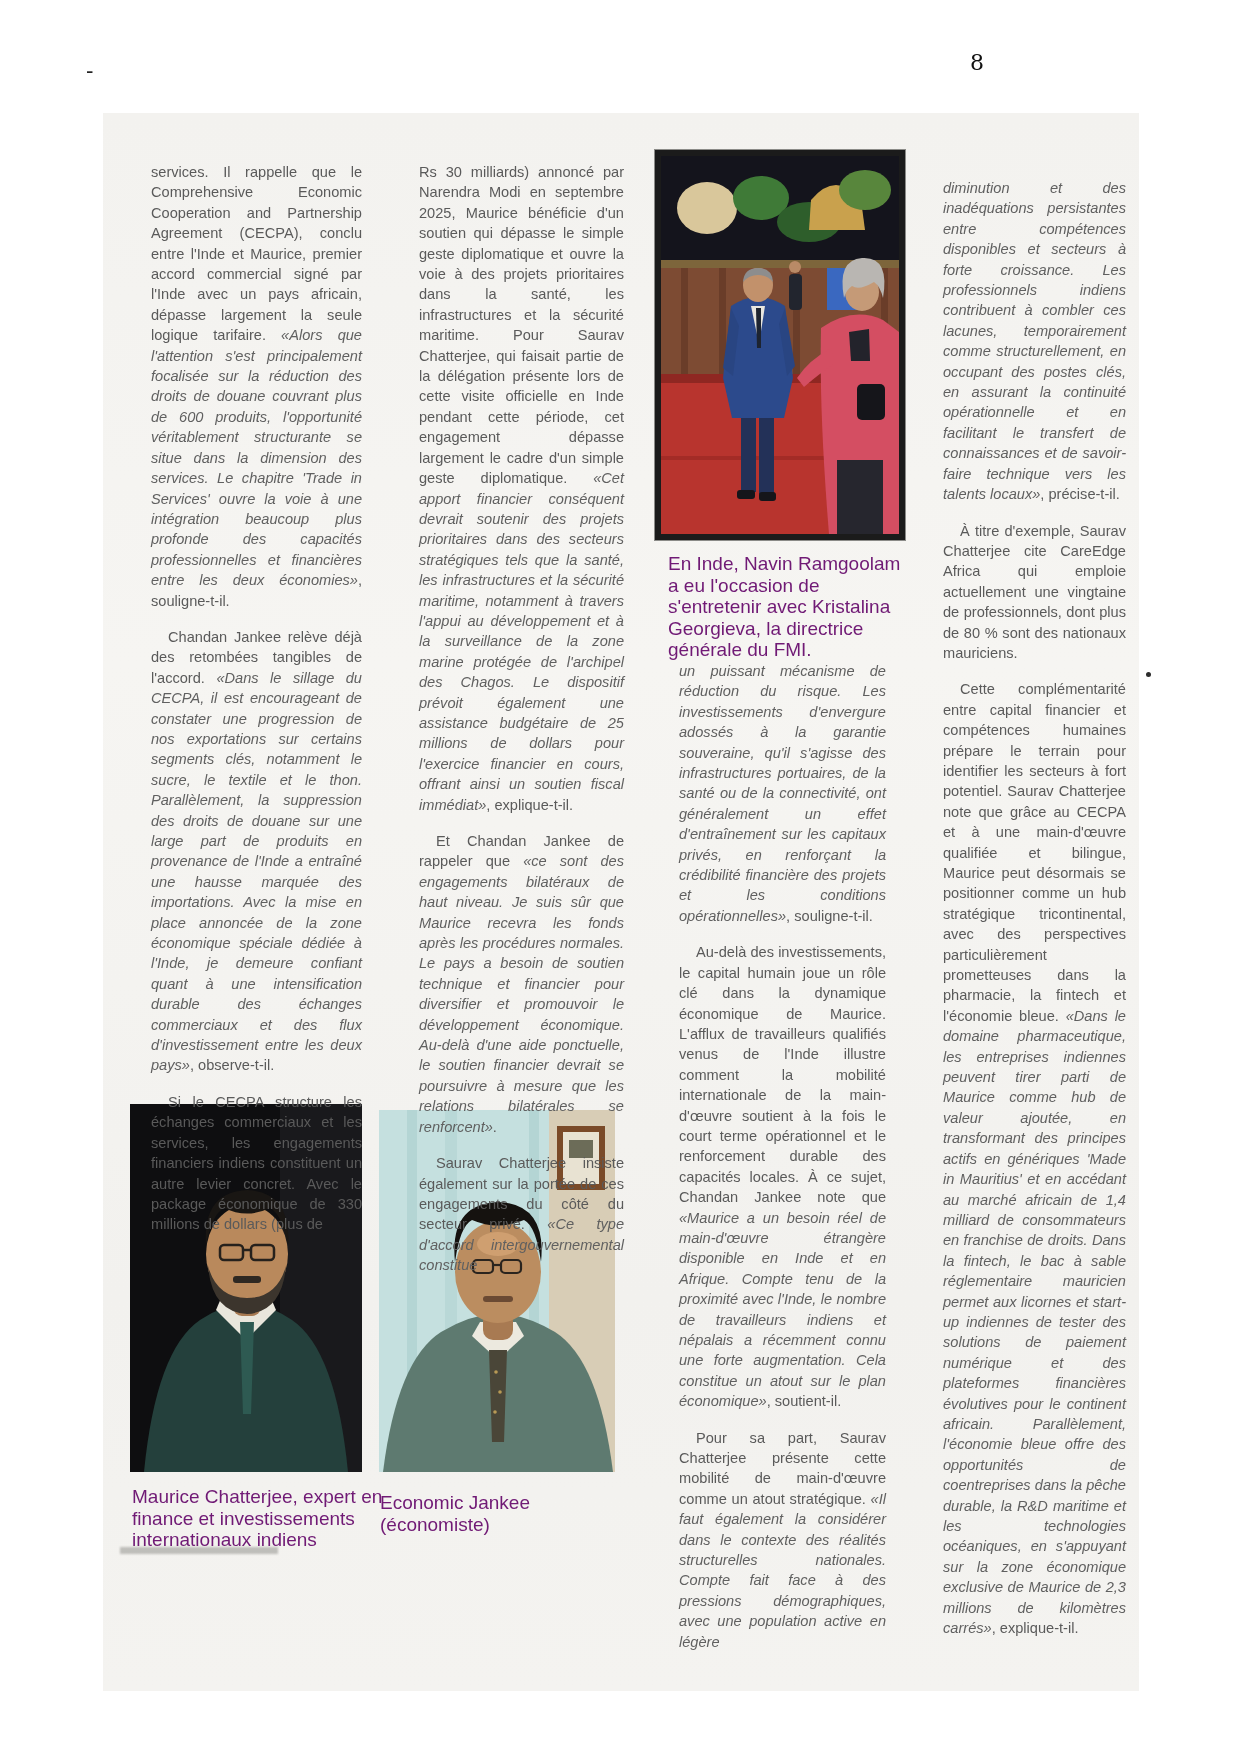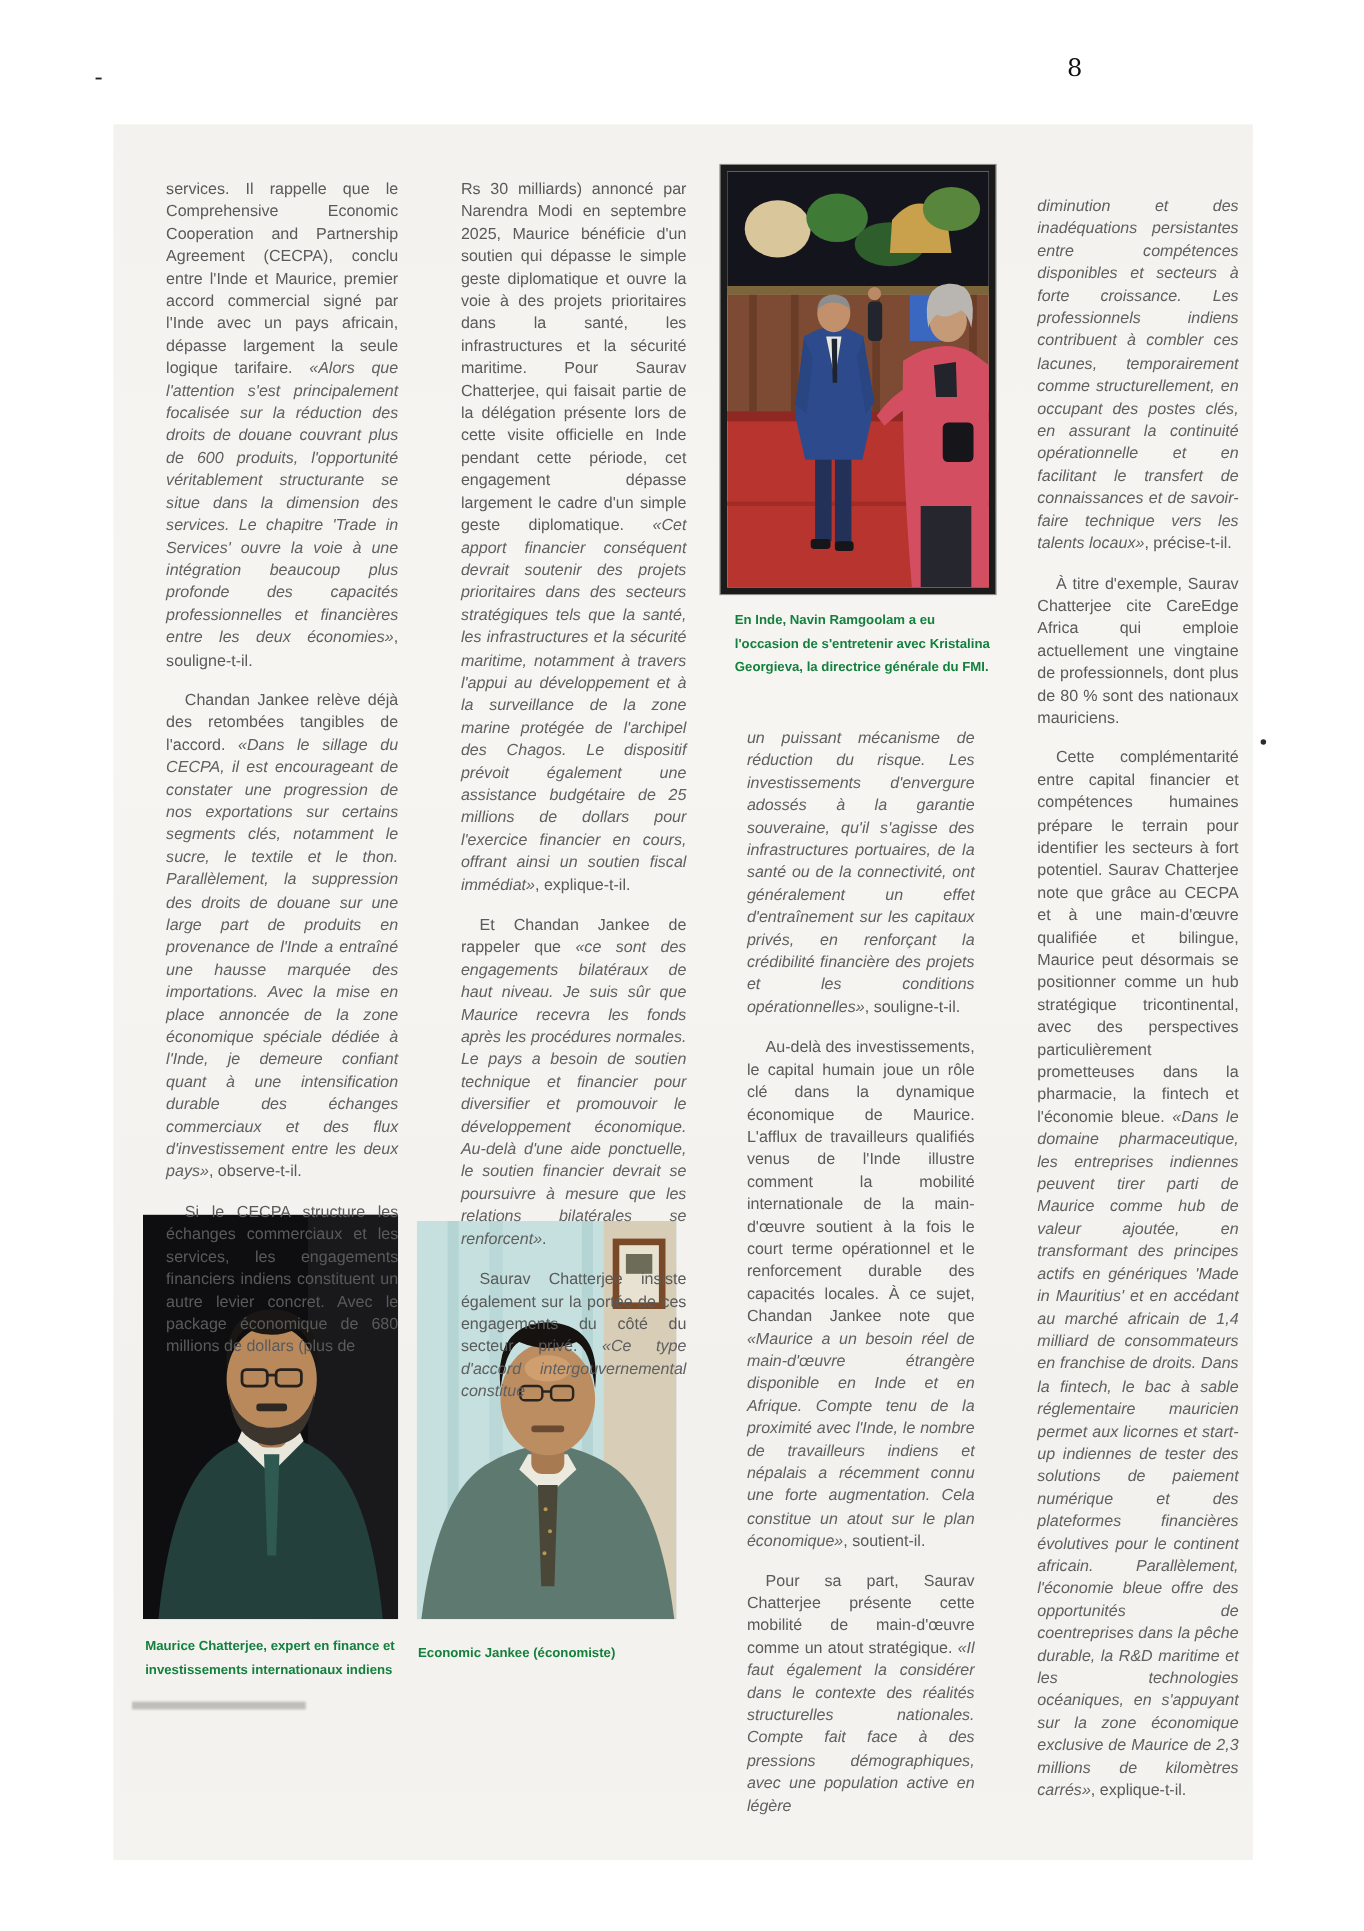--- a/index.html
+++ b/index.html
@@ -16,21 +16,21 @@
     background:linear-gradient(180deg,#f3f2ef 0%,#f6f5f2 35%,#f2f1ee 75%,#f4f3f0 100%);}
   .col{position:absolute;color:#5a5a5a;font-size:14.6px;line-height:20.4px;
     text-align:justify;hyphens:auto;-webkit-hyphens:auto;}
   .col p{margin:16px;}
   .col p.ind{text-indent:17px;}
   .it{font-style:italic;color:#606060;}
   #col1{left:135px;top:146px;width:243px;}
   #col2{left:403px;top:146px;width:237px;}
   #col3{left:663px;top:645px;width:239px;}
   #col4{left:927px;top:162px;width:215px;}
-  .photocap{position:absolute;font-weight:bold;color:#15803d;font-size:12px;line-height:21.5px;}
+  .photocap{position:absolute;font-weight:normal;color:#701a75;font-size:19px;line-height:21.5px;}
   #cap-main{left:668px;top:553px;width:234px;}
   #cap-a{left:132px;top:1486px;width:254px;}
   #cap-b{left:380px;top:1492px;width:250px;}
   .photo{position:absolute;overflow:hidden;background:#ddd;}
   #photo-main{left:655px;top:150px;width:238px;height:378px;border:6px solid #1b1b1b;
     box-shadow:0 0 0 1px #8b8b88;}
   #photo-a{left:130px;top:1104px;width:232px;height:368px;}
   #photo-b{left:379px;top:1110px;width:236px;height:362px;}
   .photo svg{display:block;width:100%;height:100%;}
   .artifact-dot{position:absolute;left:1146px;top:672px;width:5px;height:5px;border-radius:50%;
@@ -134,21 +134,21 @@
       <rect x="122" y="150" width="20" height="13" rx="4" fill="none" stroke="#2a241e" stroke-width="2.2"></rect>
       <line x1="114" y1="155" x2="122" y2="155" stroke="#2a241e" stroke-width="2.2"></line>
       <rect x="104" y="186" width="30" height="6" rx="3" fill="#6b4a33"></rect>
     </svg>
   </div>
   <div class="photocap" id="cap-b">Economic Jankee (économiste)</div>
 
   <div class="col" id="col1">
       <p><span>services. Il rappelle que le Comprehensive Economic Cooperation and Partnership Agreement (CECPA), conclu entre l'Inde et Maurice, premier accord commercial signé par l'Inde avec un pays africain, dépasse largement la seule logique tarifaire. </span><span class="it">«Alors que l'attention s'est principalement focalisée sur la réduction des droits de douane couvrant plus de 600 produits, l'opportunité véritablement structurante se situe dans la dimension des services. Le chapitre 'Trade in Services' ouvre la voie à une intégration beaucoup plus profonde des capacités professionnelles et financières entre les deux économies»</span><span>, souligne-t-il.</span></p>
       <p class="ind"><span>Chandan Jankee relève déjà des retombées tangibles de l'accord. </span><span class="it">«Dans le sillage du CECPA, il est encourageant de constater une progression de nos exportations sur certains segments clés, notamment le sucre, le textile et le thon. Parallèlement, la suppression des droits de douane sur une large part de produits en provenance de l'Inde a entraîné une hausse marquée des importations. Avec la mise en place annoncée de la zone économique spéciale dédiée à l'Inde, je demeure confiant quant à une intensification durable des échanges commerciaux et des flux d'investissement entre les deux pays»</span><span>, observe-t-il.</span></p>
-      <p class="ind"><span>Si le CECPA structure les échanges commerciaux et les services, les engagements financiers indiens constituent un autre levier concret. Avec le package économique de 680 millions de dollars (plus de</span></p>
+      <p class="ind"><span>Si le CECPA structure les échanges commerciaux et les services, les engagements financiers indiens constituent un autre levier concret. Avec le package économique de 330 millions de dollars (plus de</span></p>
     </div>
   <div class="col" id="col2">
       <p><span>Rs 30 milliards) annoncé par Narendra Modi en septembre 2025, Maurice bénéficie d'un soutien qui dépasse le simple geste diplomatique et ouvre la voie à des projets prioritaires dans la santé, les infrastructures et la sécurité maritime. Pour Saurav Chatterjee, qui faisait partie de la délégation présente lors de cette visite officielle en Inde pendant cette période, cet engagement dépasse largement le cadre d'un simple geste diplomatique. </span><span class="it">«Cet apport financier conséquent devrait soutenir des projets prioritaires dans des secteurs stratégiques tels que la santé, les infrastructures et la sécurité maritime, notamment à travers l'appui au développement et à la surveillance de la zone marine protégée de l'archipel des Chagos. Le dispositif prévoit également une assistance budgétaire de 25 millions de dollars pour l'exercice financier en cours, offrant ainsi un soutien fiscal immédiat»</span><span>, explique-t-il.</span></p>
       <p class="ind"><span>Et Chandan Jankee de rappeler que </span><span class="it">«ce sont des engagements bilatéraux de haut niveau. Je suis sûr que Maurice recevra les fonds après les procédures normales. Le pays a besoin de soutien technique et financier pour diversifier et promouvoir le développement économique. Au-delà d'une aide ponctuelle, le soutien financier devrait se poursuivre à mesure que les relations bilatérales se renforcent»</span><span>.</span></p>
       <p class="ind"><span>Saurav Chatterjee insiste également sur la portée de ces engagements du côté du secteur privé. </span><span class="it">«Ce type d'accord intergouvernemental constitue</span></p>
     </div>
   <div class="col" id="col3">
       <p><span class="it">un puissant mécanisme de réduction du risque. Les investissements d'envergure adossés à la garantie souveraine, qu'il s'agisse des infrastructures portuaires, de la santé ou de la connectivité, ont généralement un effet d'entraînement sur les capitaux privés, en renforçant la crédibilité financière des projets et les conditions opérationnelles»</span><span>, souligne-t-il.</span></p>
       <p class="ind"><span>Au-delà des investissements, le capital humain joue un rôle clé dans la dynamique économique de Maurice. L'afflux de travailleurs qualifiés venus de l'Inde illustre comment la mobilité internationale de la main-d'œuvre soutient à la fois le court terme opérationnel et le renforcement durable des capacités locales. À ce sujet, Chandan Jankee note que </span><span class="it">«Maurice a un besoin réel de main-d'œuvre étrangère disponible en Inde et en Afrique. Compte tenu de la proximité avec l'Inde, le nombre de travailleurs indiens et népalais a récemment connu une forte augmentation. Cela constitue un atout sur le plan économique»</span><span>, soutient-il.</span></p>
       <p class="ind"><span>Pour sa part, Saurav Chatterjee présente cette mobilité de main-d'œuvre comme un atout stratégique. </span><span class="it">«Il faut également la considérer dans le contexte des réalités structurelles nationales. Compte fait face à des pressions démographiques, avec une population active en légère</span></p>

